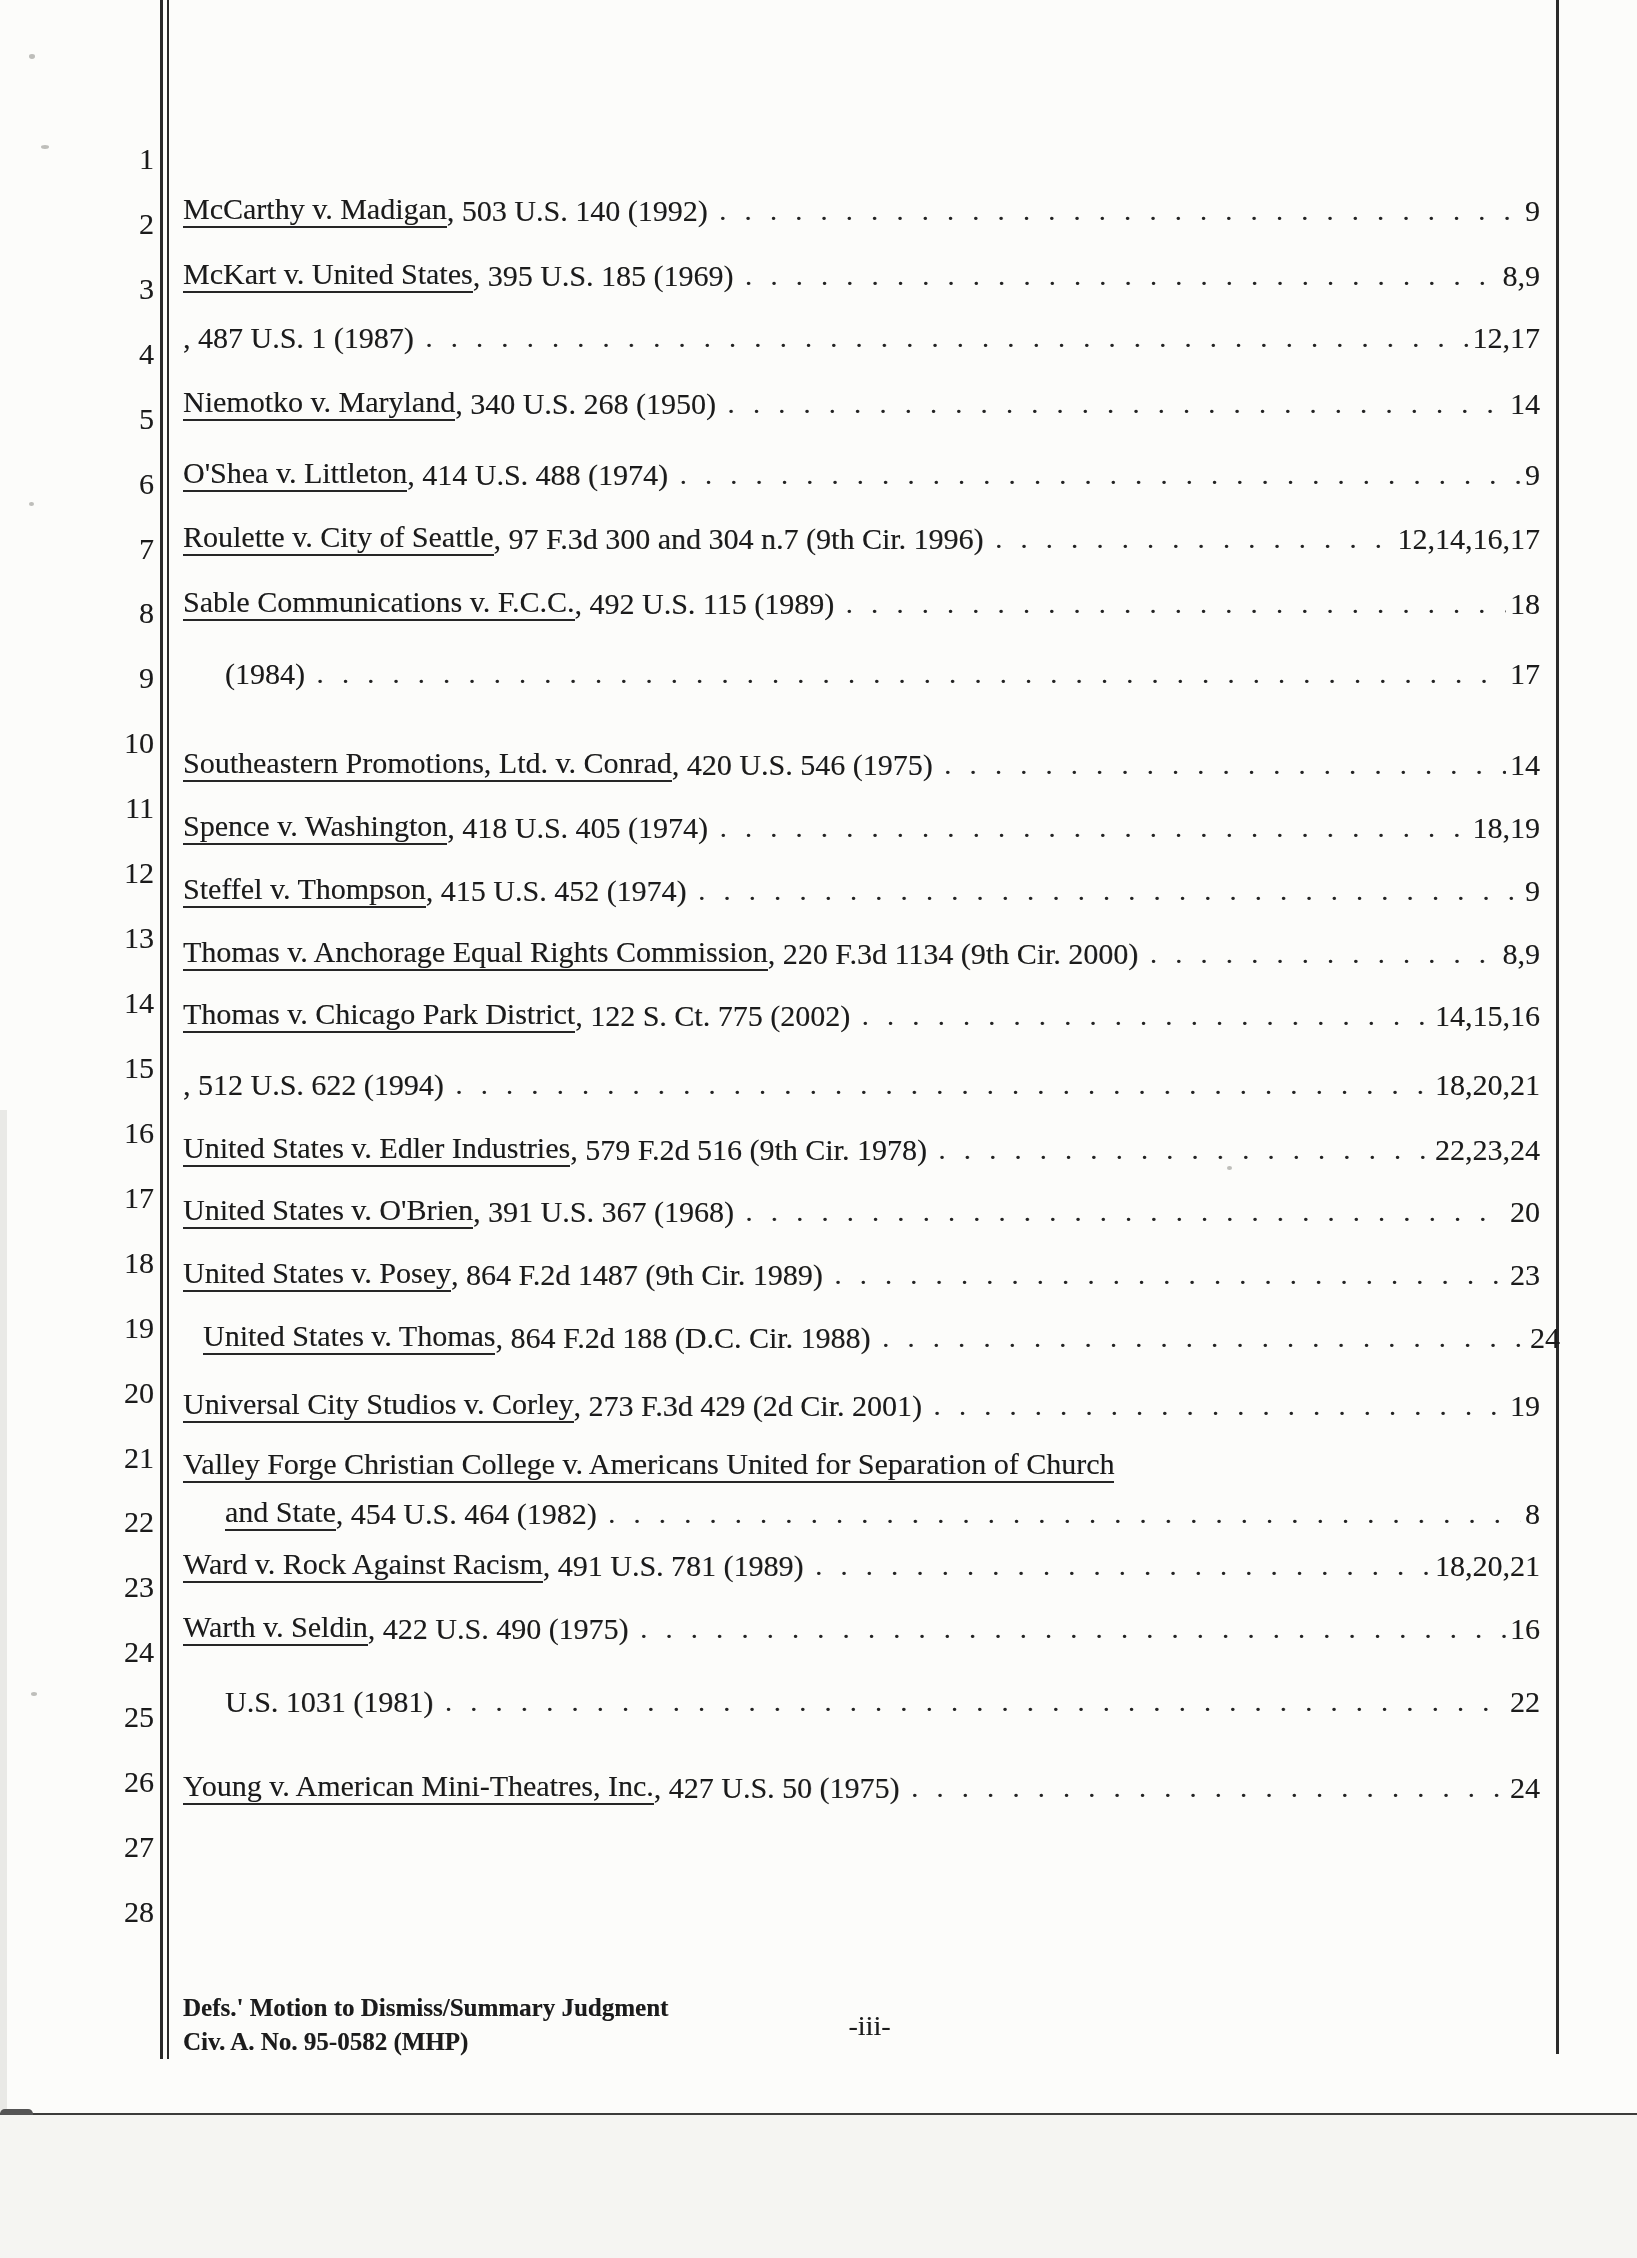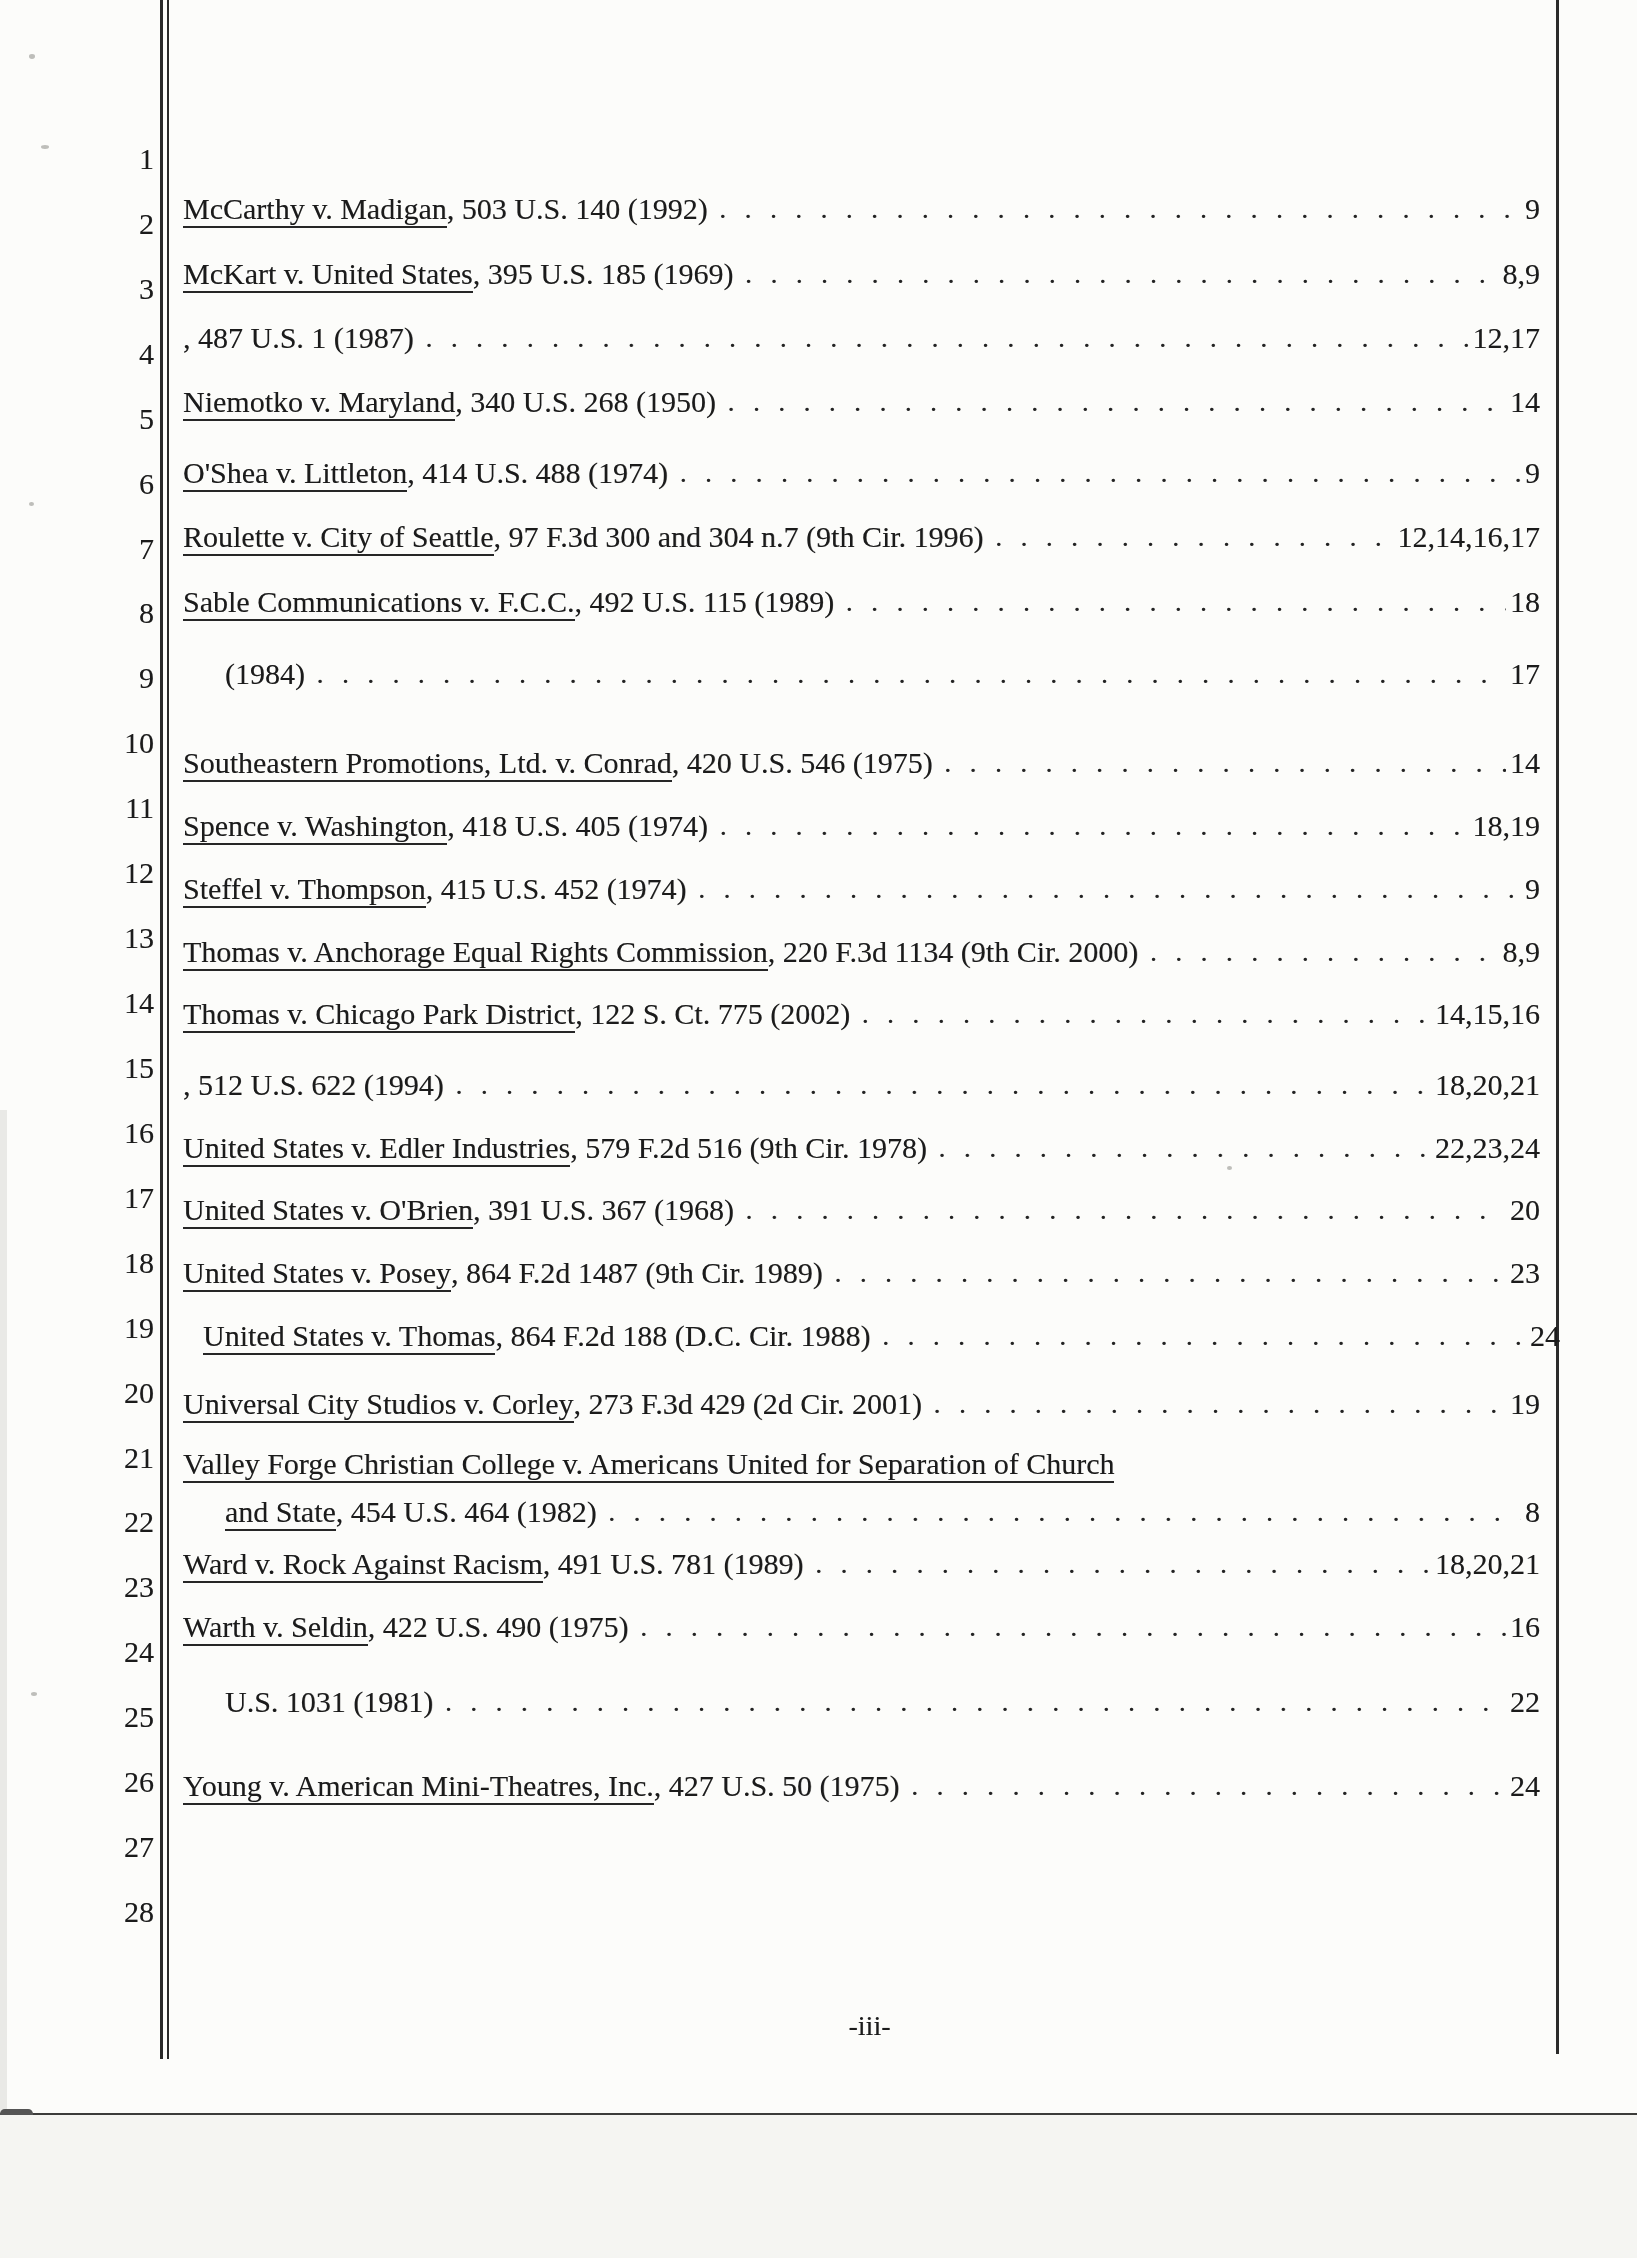--- a/index.html
+++ b/index.html
@@ -17,21 +17,21 @@
   .rule-l1{left:160px;width:2.9px;height:2059px;}
   .rule-l2{left:167px;width:1.9px;height:2059px;}
   .rule-r{left:1556px;width:2.9px;height:2054px;}
   
   .num{
     position:absolute;left:77px;width:77px;
     text-align:right;font-size:30px;line-height:33px;
   }
   
   .entry{position:absolute;left:183px;width:1357px;font-size:30px;}
-  .eline{display:flex;align-items:flex-start;line-height:35px;white-space:nowrap;font-family:Liberation Serif, serif;}
+  .eline{display:flex;align-items:flex-end;line-height:35px;white-space:nowrap;font-family:Liberation Serif, serif;}
   .eline.l2{margin-top:11px;}
   .indent{display:inline-block;width:42px;flex:0 0 42px;}
   .u{border-bottom:2.9px solid #262626;}
   .leader{
     flex:1 1 0;min-width:0;overflow:hidden;
     letter-spacing:18.3px;font-size:28px;color:#222;
     margin:0 3.9px 0 11.6px;
   }
   .pages{white-space:nowrap;flex:0 0 auto;}
   
@@ -279,20 +279,24 @@
       <div class="entry" style="top: 1768px;">
         <div class="eline">
           <span class="u">Young v. American Mini-Theatres, Inc.</span>
           <span>, 427 U.S. 50 (1975)</span>
           <span class="leader">............................................................................................................................................</span>
           <span class="pages">24</span>
         </div>
       </div>
     </div>
 
+  <div class="footer">
+    <div>Defs.' Motion to Dismiss/Summary Judgment</div>
+    <div>Civ. A. No. 95-0582 (MHP)</div>
+  </div>
   <div class="pageno">-iii-</div>
 
   <div class="edge-shade"></div>
   <div class="paper-edge"></div>
   <div class="edge-smudge"></div>
   <div class="below-edge"></div>
 
   <div class="speck" style="left:29px;top:54px;width:5.8px;height:4.8px;"></div>
   <div class="speck" style="left:41px;top:145px;width:7.7px;height:3.9px;"></div>
   <div class="speck" style="left:29px;top:502px;width:4.8px;height:3.9px;"></div>

